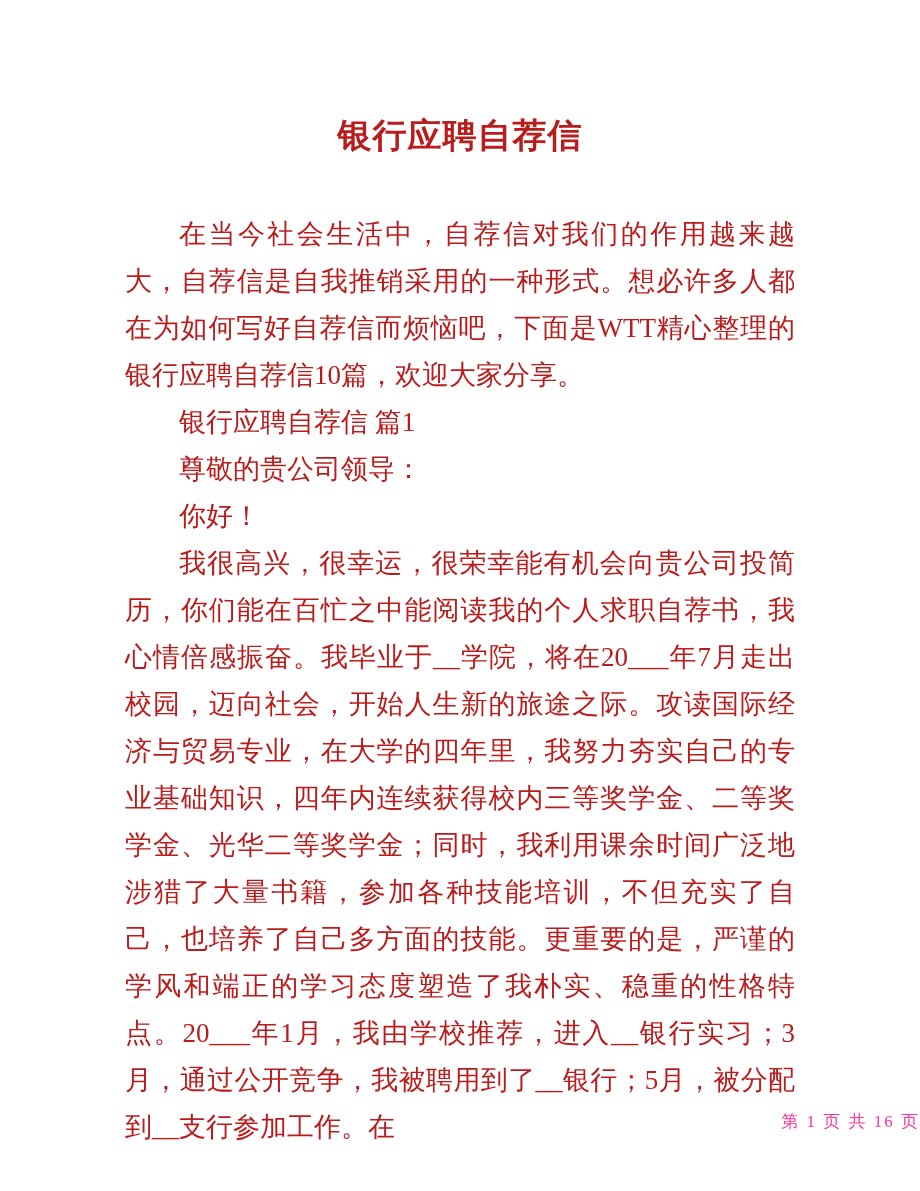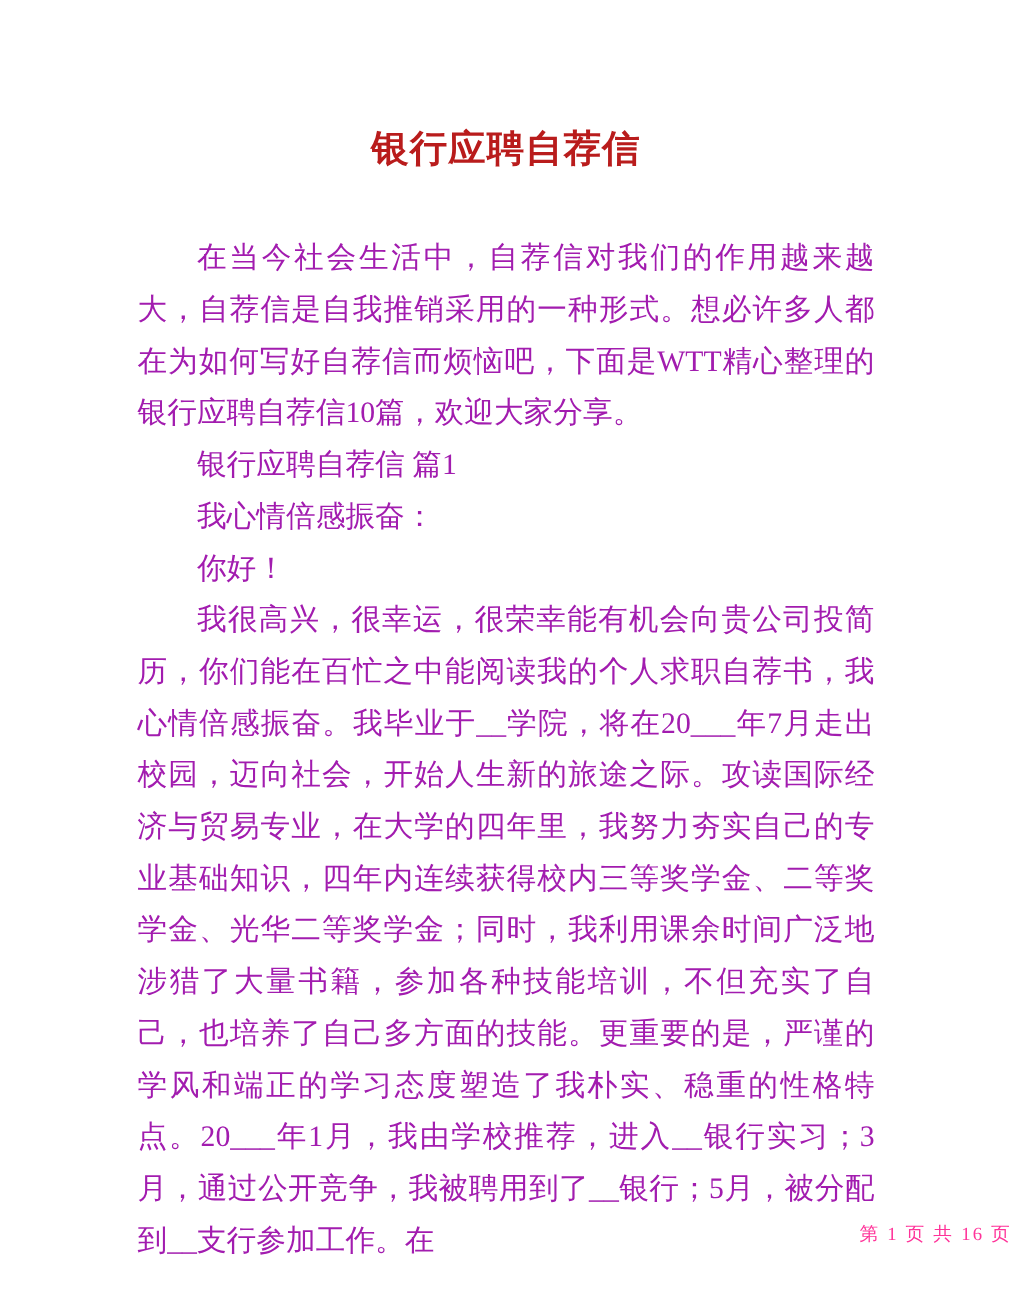--- a/index.html
+++ b/index.html
@@ -36,21 +36,21 @@
     color: #b91c1c;
   }
   .doc-body {
     position: absolute;
     top: 211px;
     left: 125px;
     width: 670px;
     font-family: "Liberation Serif", serif;
     font-size: 27px;
     line-height: 47px;
-    color: #a21caf;
+    color: #b91c1c;
     text-align: justify;
   }
   .doc-body p {
     margin: 0;
     padding: 0;
     text-indent: 2em;
   }
   .page-footer {
     position: absolute;
     top: 1110px;
@@ -67,21 +67,21 @@
 </head>
 <body>
 
 <div class="page">
 
   <h1 class="doc-title">银行应聘自荐信</h1>
 
   <div class="doc-body">
     <p>在当今社会生活中，自荐信对我们的作用越来越大，自荐信是自我推销采用的一种形式。想必许多人都在为如何写好自荐信而烦恼吧，下面是WTT精心整理的银行应聘自荐信10篇，欢迎大家分享。</p>
     <p>银行应聘自荐信 篇1</p>
-    <p>我心情倍感振奋：</p>
+    <p>尊敬的贵公司领导：</p>
     <p>你好！</p>
     <p>我很高兴，很幸运，很荣幸能有机会向贵公司投简历，你们能在百忙之中能阅读我的个人求职自荐书，我心情倍感振奋。我毕业于__学院，将在20___年7月走出校园，迈向社会，开始人生新的旅途之际。攻读国际经济与贸易专业，在大学的四年里，我努力夯实自己的专业基础知识，四年内连续获得校内三等奖学金、二等奖学金、光华二等奖学金；同时，我利用课余时间广泛地涉猎了大量书籍，参加各种技能培训，不但充实了自己，也培养了自己多方面的技能。更重要的是，严谨的学风和端正的学习态度塑造了我朴实、稳重的性格特点。20___年1月，我由学校推荐，进入__银行实习；3月，通过公开竞争，我被聘用到了__银行；5月，被分配到__支行参加工作。在</p>
   </div>
 
   <div class="page-footer">
     <span>第 1 页 共 16 页</span>
   </div>
 
 </div>
 

